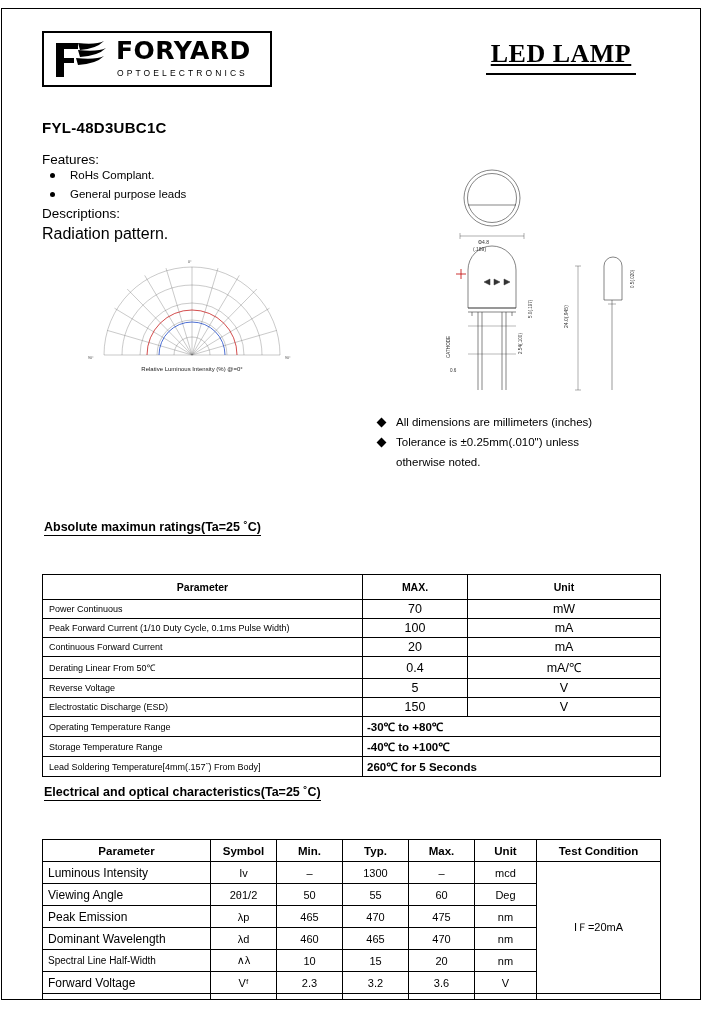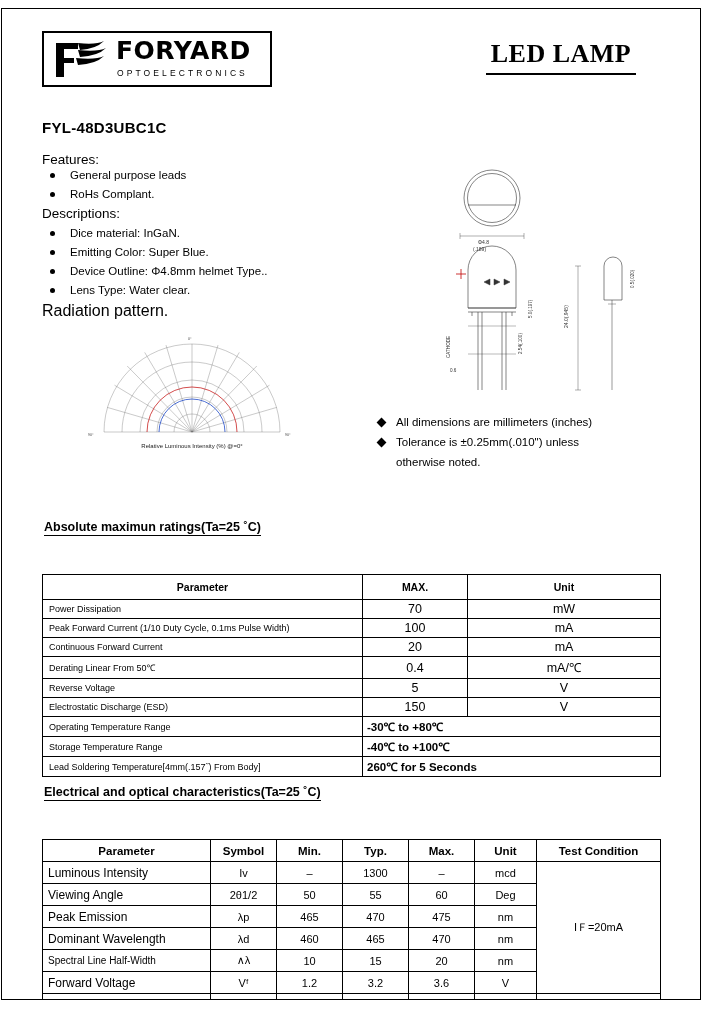--- a/index.html
+++ b/index.html
@@ -57,20 +57,21 @@
   }
   .title-right{
     position:absolute;right:28px;top:12px;
     text-align:center;
   }
   .title-right .t{
     font-family:"Liberation Serif", serif;
     font-weight:bold;
     font-size:26px;
     letter-spacing:0.5px;
+    text-decoration:underline;
   }
   .title-underline{
     border-bottom:2px solid #000;
     margin-top:4px;
     width:150px;
     margin-left:auto;margin-right:auto;
   }
 
   .partno{
     margin-top:14px;
@@ -264,30 +265,24 @@
   </div>
 
   <div class="partno">FYL-48D3UBC1C</div>
 
   
   <div class="body2">
 
     <div class="col-left">
       <div class="h-feature">Features:</div>
       <ul class="bullets">
+        <li>RoHs Complant.</li>
         <li>General purpose leads</li>
-        <li>RoHs Complant.</li>
       </ul>
       <div class="h-desc">Descriptions:</div>
-      <ul class="bullets">
-        <li>Dice material: InGaN.</li>
-        <li>Emitting Color: Super Blue.</li>
-        <li>Device Outline: Φ4.8mm helmet Type..</li>
-        <li>Lens Type: Water clear.</li>
-      </ul>
       <div class="h-radiation">Radiation pattern.</div>
 
       <div class="radpat">
         <svg width="300" height="125" viewBox="0 0 300 125">
           <g stroke="#666" stroke-width="0.35" fill="none">
             <path d="M150 108 m-88,0 a88,88 0 0 1 176,0"></path>
             <path d="M150 108 m-70,0 a70,70 0 0 1 140,0"></path>
             <path d="M150 108 m-52,0 a52,52 0 0 1 104,0"></path>
             <path d="M150 108 m-35,0 a35,35 0 0 1 70,0"></path>
             <path d="M150 108 m-18,0 a18,18 0 0 1 36,0"></path>
@@ -403,21 +398,21 @@
           <col style="width:105px">
           <col style="width:193px">
         </colgroup>
     <tbody>
       <tr>
         <th>Parameter</th>
         <th>MAX.</th>
         <th>Unit</th>
       </tr>
       <tr>
-        <td class="p">Power Dissipation</td>
+        <td class="p">Power Continuous</td>
         <td class="c">70</td>
         <td class="c">mW</td>
       </tr>
       <tr>
         <td class="p">Peak Forward Current (1/10 Duty Cycle, 0.1ms Pulse Width)</td>
         <td class="c">100</td>
         <td class="c">mA</td>
       </tr>
       <tr>
         <td class="p">Continuous Forward Current</td>
@@ -513,21 +508,21 @@
         <td class="left sm">Spectral Line Half-Width</td>
         <td>∧λ</td>
         <td>10</td>
         <td>15</td>
         <td>20</td>
         <td>nm</td>
       </tr>
       <tr>
         <td class="left">Forward Voltage</td>
         <td>Vᶠ</td>
-        <td>1.2</td>
+        <td>2.3</td>
         <td>3.2</td>
         <td>3.6</td>
         <td>V</td>
       </tr>
       <tr>
         <td class="left">Reverse Current</td>
         <td>Iʀ</td>
         <td></td>
         <td></td>
         <td>50</td>

